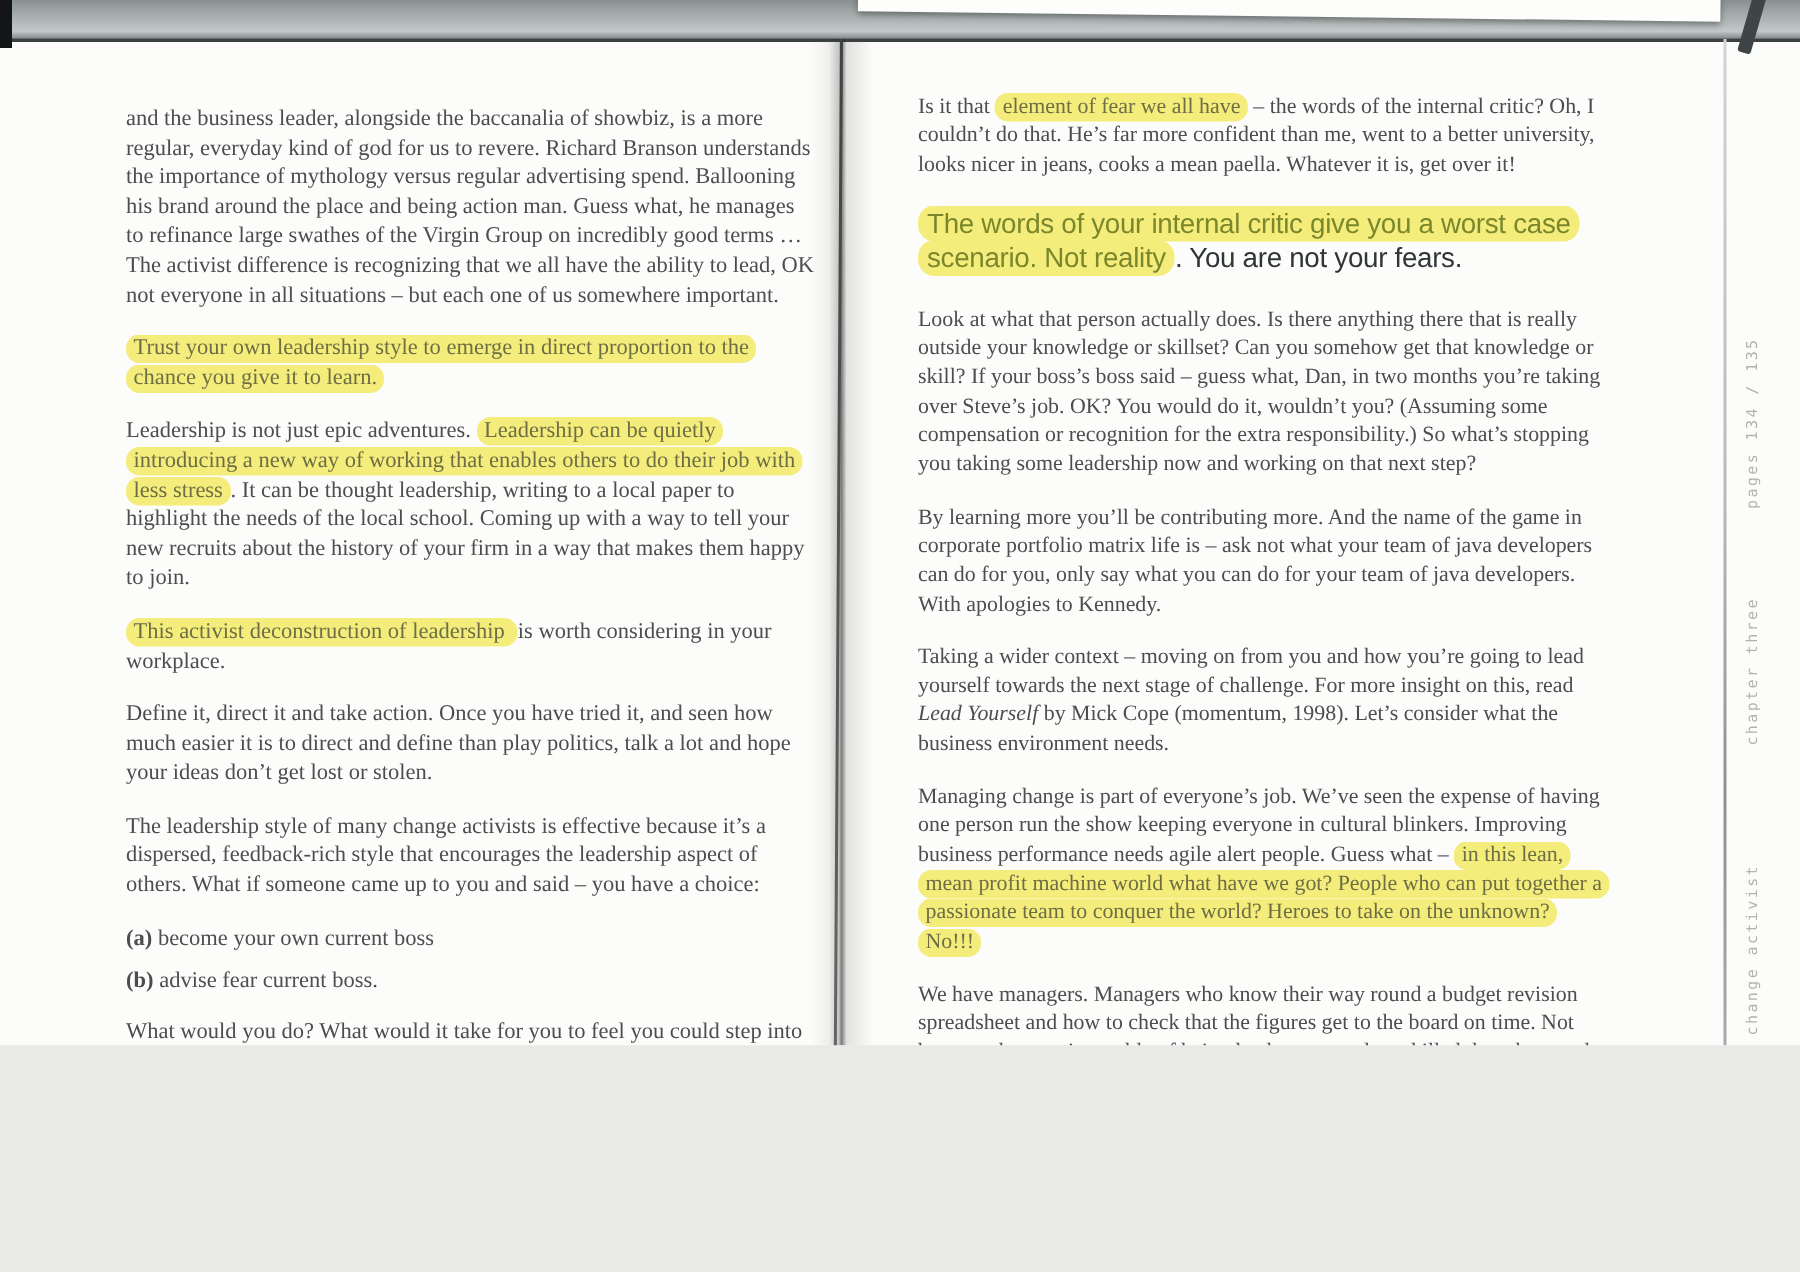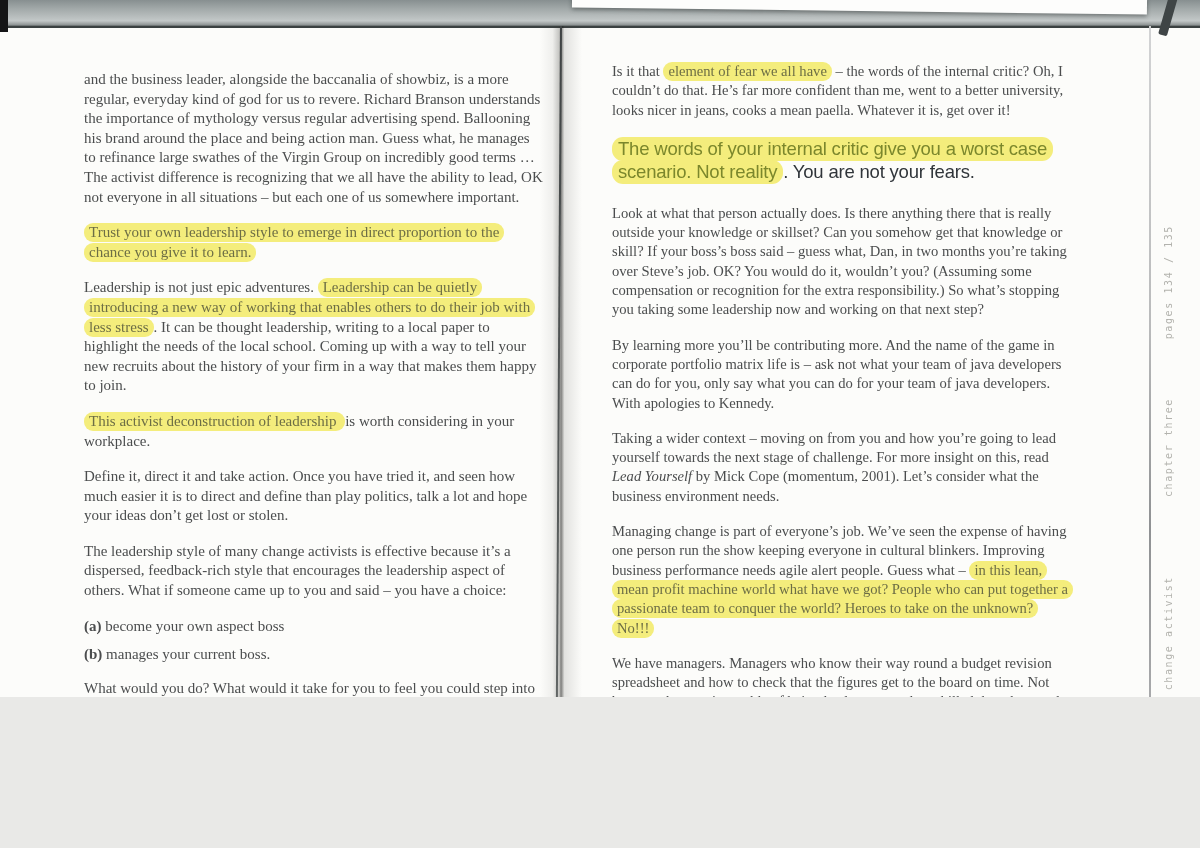--- a/index.html
+++ b/index.html
@@ -96,33 +96,33 @@
   <div class="right-edge-line"></div>
 
   <main class="page page-left">
     <div>
         <p class="para kind-body"><span class="seg-normal">and the business leader, alongside the baccanalia of showbiz, is a more regular, everyday kind of god for us to revere. Richard Branson understands the importance of mythology versus regular advertising spend. Ballooning his brand around the place and being action man. Guess what, he manages to refinance large swathes of the Virgin Group on incredibly good terms … The activist difference is recognizing that we all have the ability to lead, OK not everyone in all situations – but each one of us somewhere important.</span></p>
         <p class="para kind-body"><span class="seg-hl">Trust your own leadership style to emerge in direct proportion to the chance you give it to learn.</span></p>
         <p class="para kind-body"><span class="seg-normal">Leadership is not just epic adventures. </span><span class="seg-hl">Leadership can be quietly introducing a new way of working that enables others to do their job with less stress</span><span class="seg-normal">. It can be thought leadership, writing to a local paper to highlight the needs of the local school. Coming up with a way to tell your new recruits about the history of your firm in a way that makes them happy to join.</span></p>
         <p class="para kind-body"><span class="seg-hl">This activist deconstruction of leadership </span><span class="seg-normal">is worth considering in your workplace.</span></p>
         <p class="para kind-body"><span class="seg-normal">Define it, direct it and take action. Once you have tried it, and seen how much easier it is to direct and define than play politics, talk a lot and hope your ideas don’t get lost or stolen.</span></p>
         <p class="para kind-body"><span class="seg-normal">The leadership style of many change activists is effective because it’s a dispersed, feedback-rich style that encourages the leadership aspect of others. What if someone came up to you and said – you have a choice:</span></p>
-        <p class="para kind-list-item"><span class="seg-bold">(a)</span><span class="seg-normal">  become your own aspect boss</span></p>
-        <p class="para kind-list-item"><span class="seg-bold">(b)</span><span class="seg-normal">  manages your current boss.</span></p>
+        <p class="para kind-list-item"><span class="seg-bold">(a)</span><span class="seg-normal">  become your own current boss</span></p>
+        <p class="para kind-list-item"><span class="seg-bold">(b)</span><span class="seg-normal">  advise fear current boss.</span></p>
         <p class="para kind-body"><span class="seg-normal">What would you do? What would it take for you to feel you could step into the shoes and daily work of your boss? And tell me. What’s stopping you from doing just that?</span></p>
       </div>
   </main>
 
   <main class="page page-right">
     <div>
         <p class="para kind-body"><span class="seg-normal">Is it that </span><span class="seg-hl">element of fear we all have</span><span class="seg-normal"> – the words of the internal critic? Oh, I couldn’t do that. He’s far more confident than me, went to a better university, looks nicer in jeans, cooks a mean paella. Whatever it is, get over it!</span></p>
         <p class="para kind-heading"><span class="seg-hl">The words of your internal critic give you a worst case scenario. Not reality</span><span class="seg-normal">. You are not your fears.</span></p>
         <p class="para kind-body"><span class="seg-normal">Look at what that person actually does. Is there anything there that is really outside your knowledge or skillset? Can you somehow get that knowledge or skill? If your boss’s boss said – guess what, Dan, in two months you’re taking over Steve’s job. OK? You would do it, wouldn’t you? (Assuming some compensation or recognition for the extra responsibility.) So what’s stopping you taking some leadership now and working on that next step?</span></p>
         <p class="para kind-body"><span class="seg-normal">By learning more you’ll be contributing more. And the name of the game in corporate portfolio matrix life is – ask not what your team of java developers can do for you, only say what you can do for your team of java developers. With apologies to Kennedy.</span></p>
-        <p class="para kind-body"><span class="seg-normal">Taking a wider context – moving on from you and how you’re going to lead yourself towards the next stage of challenge. For more insight on this, read </span><span class="seg-italic">Lead Yourself</span><span class="seg-normal"> by Mick Cope (momentum, 2001). Let’s consider what the business environment needs.</span></p>
+        <p class="para kind-body"><span class="seg-normal">Taking a wider context – moving on from you and how you’re going to lead yourself towards the next stage of challenge. For more insight on this, read </span><span class="seg-italic">Lead Yourself</span><span class="seg-normal"> by Mick Cope (momentum, 1998). Let’s consider what the business environment needs.</span></p>
         <p class="para kind-body"><span class="seg-normal">Managing change is part of everyone’s job. We’ve seen the expense of having one person run the show keeping everyone in cultural blinkers. Improving business performance needs agile alert people. Guess what – </span><span class="seg-hl">in this lean, mean profit machine world what have we got? People who can put together a passionate team to conquer the world? Heroes to take on the unknown? No!!!</span></p>
         <p class="para kind-body"><span class="seg-normal">We have managers. Managers who know their way round a budget revision spreadsheet and how to check that the figures get to the board on time. Not because they are incapable of being leaders, or are less skilled than the people who do give the orders. No. In my view we stay as managers not leaders because we follow a tide of fear and habit and the next day more fear and habit. Come on. It’s your life, not a dress rehearsal.</span></p>
       </div>
   </main>
 
   <div class="margin-label pos-pages">pages 134 / 135</div>
   <div class="margin-label pos-chapter">chapter three</div>
   <div class="margin-label pos-section">change activist</div>
   <div class="margin-label pos-brand">momentum</div>
 </div>

